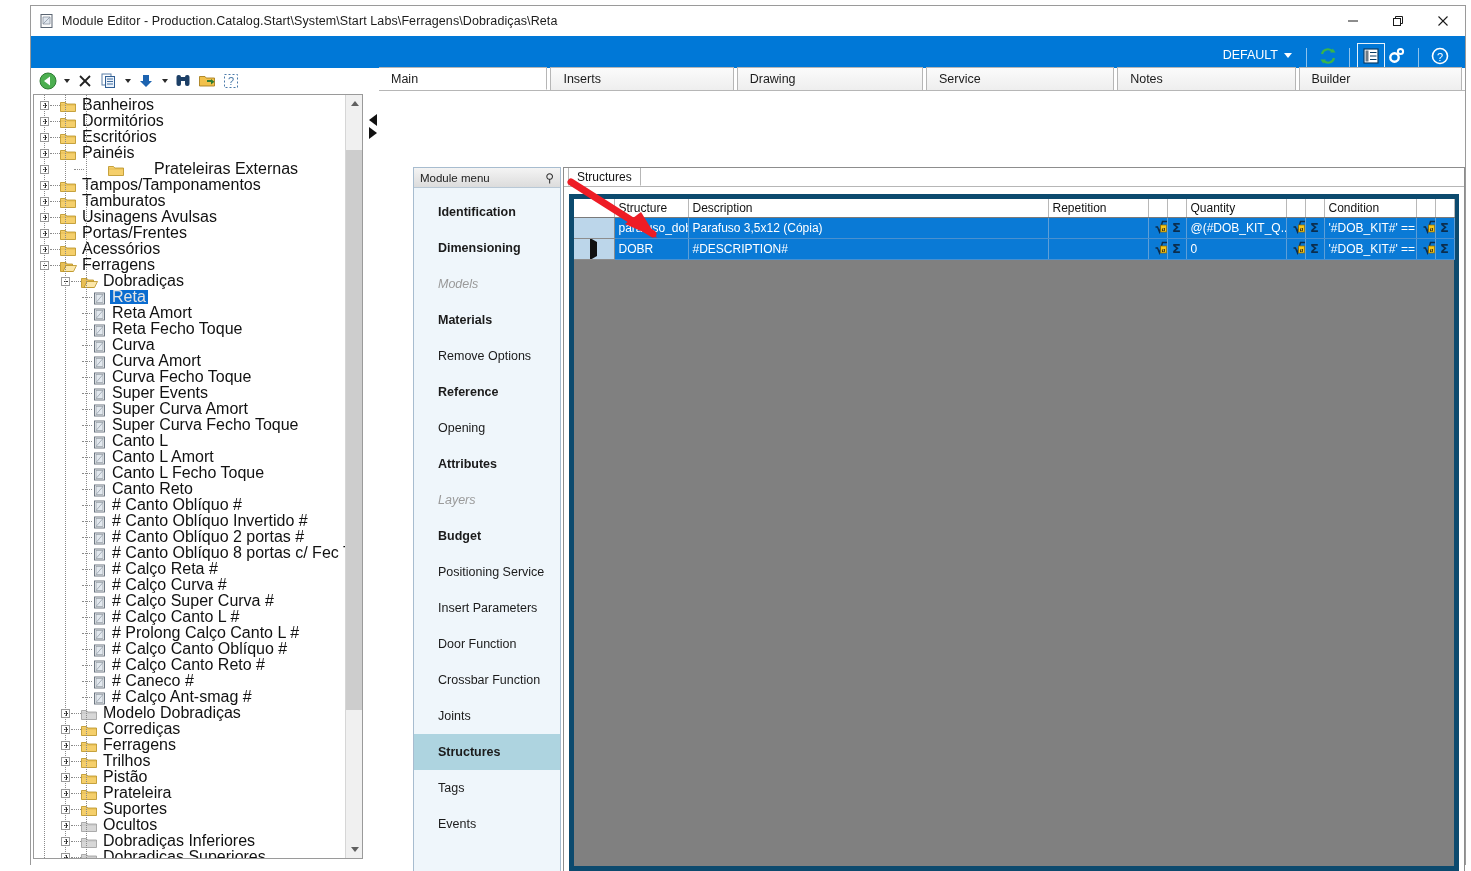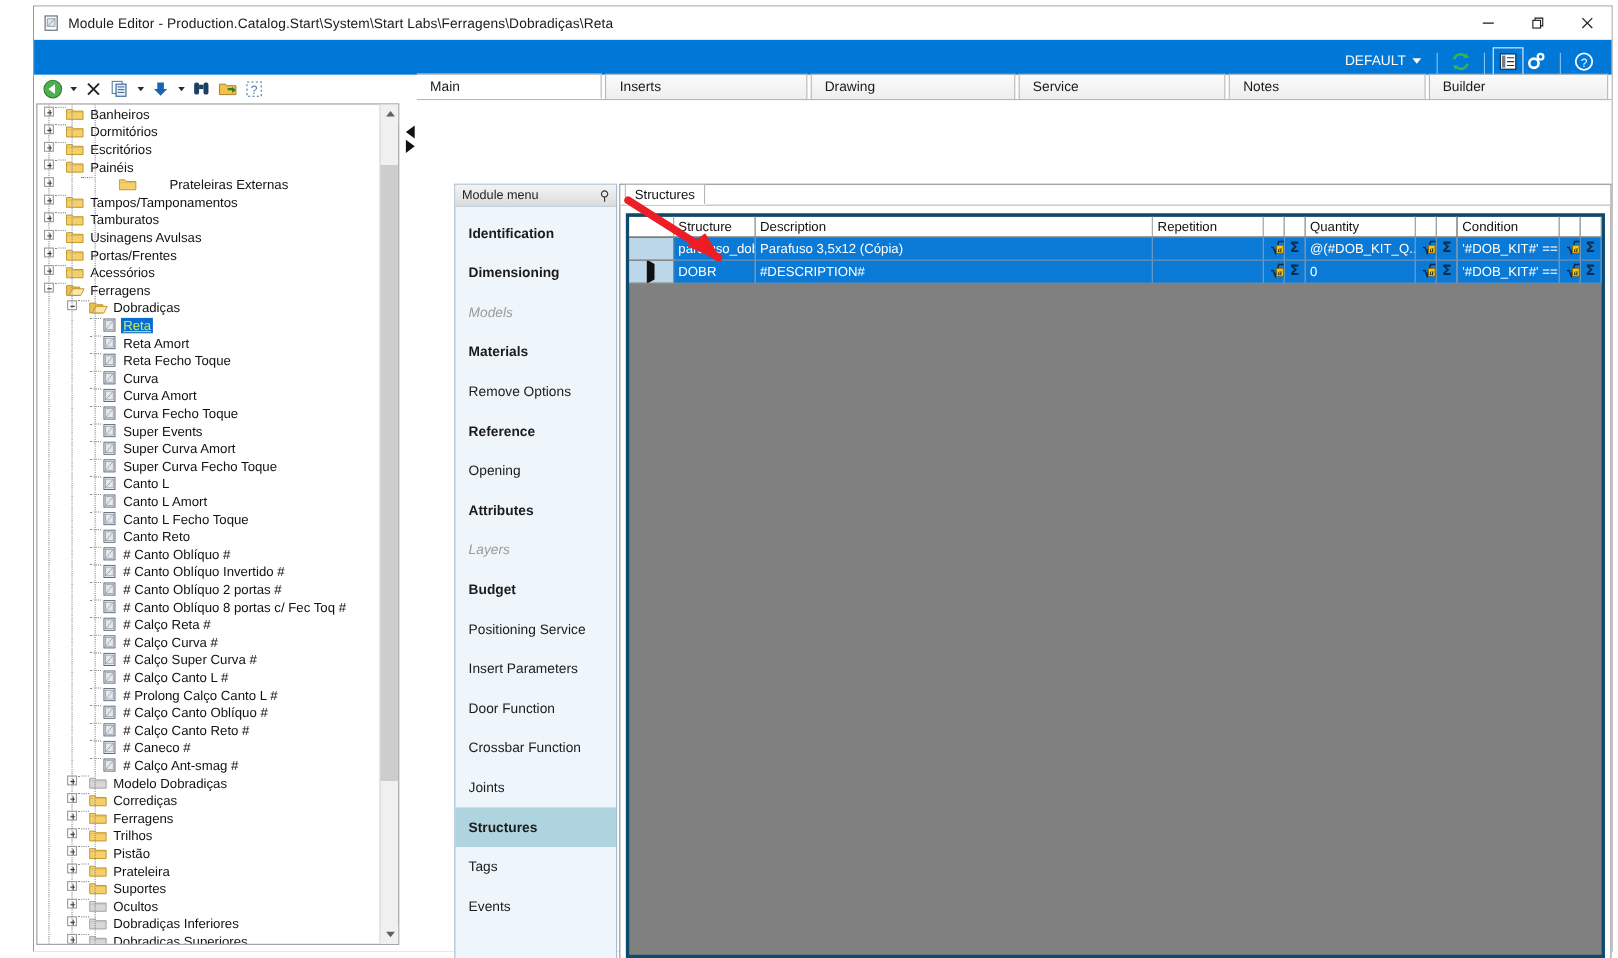--- a/index.html
+++ b/index.html
@@ -153,22 +153,22 @@
   #tree-scroll {
     position: absolute;
     left: 0; top: 0;
     width: 312px; height: 100%;
     overflow: hidden;
     padding-top: 2px;
   }
   .tnode {
     height: 16px;
     display: flex;
-    align-items: flex-start;
-    font-size: 12px;
+    align-items: center;
+    font-size: 16px;
     color: #111111;
     white-space: nowrap;
     position: relative;
   }
   .tnode .expander {
     width: 9px; height: 9px;
     border: 1px solid #9a9a9a;
     background: #ffffff;
     position: relative;
     flex: 0 0 auto;
@@ -185,21 +185,21 @@
     width: 1px; height: 5px; background: #333;
   }
   .tnode .dots {
     width: 10px; height: 1px;
     border-top: 1px dotted #8a8a8a;
     flex: 0 0 auto;
   }
   .tnode .folder { width: 17px; height: 13px; flex: 0 0 auto; margin-right: 3px;}
   .tnode .leaficon { width: 15px; height: 13px; flex: 0 0 auto; margin-right: 3px;}
   .tnode .lbl { padding: 0 2px; line-height: 14px; }
-  .tnode .lbl.sel { background: #0a6cd0; color: #bef264; text-decoration: underline; }
+  .tnode .lbl.sel { background: #0a6cd0; color: #e5e5e5; }
 
   .vline {
     position: absolute;
     width: 0; border-left: 1px dotted #8a8a8a;
     top: 0; bottom: 0;
   }
 
   
   #tree-sb {
     position: absolute;
@@ -273,21 +273,21 @@
     padding: 0 6px;
     font-size: 11.5px;
     color: #222;
     justify-content: space-between;
   }
   #mm-head .pin { font-size: 12px; color: #333; transform: rotate(0deg); }
   #mm-list { padding-top: 6px; }
   .mm-item {
     height: 36px;
     display: flex; align-items: center;
-    padding-left: 12px;
+    padding-left: 24px;
     font-size: 12.5px;
     color: #1b1b1b;
   }
   .mm-item.bold { font-weight: bold; }
   .mm-item.disabled { color: #9a9a9a; font-style: italic; }
   .mm-item.selected { background: #aed4e0; font-weight: bold; }
 
   
   #grid-panel {
     position: absolute;
@@ -312,21 +312,21 @@
     background: #ffffff;
     border: 1px solid #b6b6b6;
     border-bottom: 1px solid #ffffff;
     color: #111;
   }
   #grid-inner {
     position: absolute;
     left: 5px; top: 26px;
     width: 890px; height: 677px;
     background: #808080;
-    border: 3px solid #0c4a6e;
+    border: 5px solid #0c4a6e;
   }
   table.dgrid {
     border-collapse: collapse;
     width: 100%;
     table-layout: fixed;
     font-size: 12px;
   }
   table.dgrid th {
     background: #ffffff;
     border-right: 1px solid #b8b8b8;

